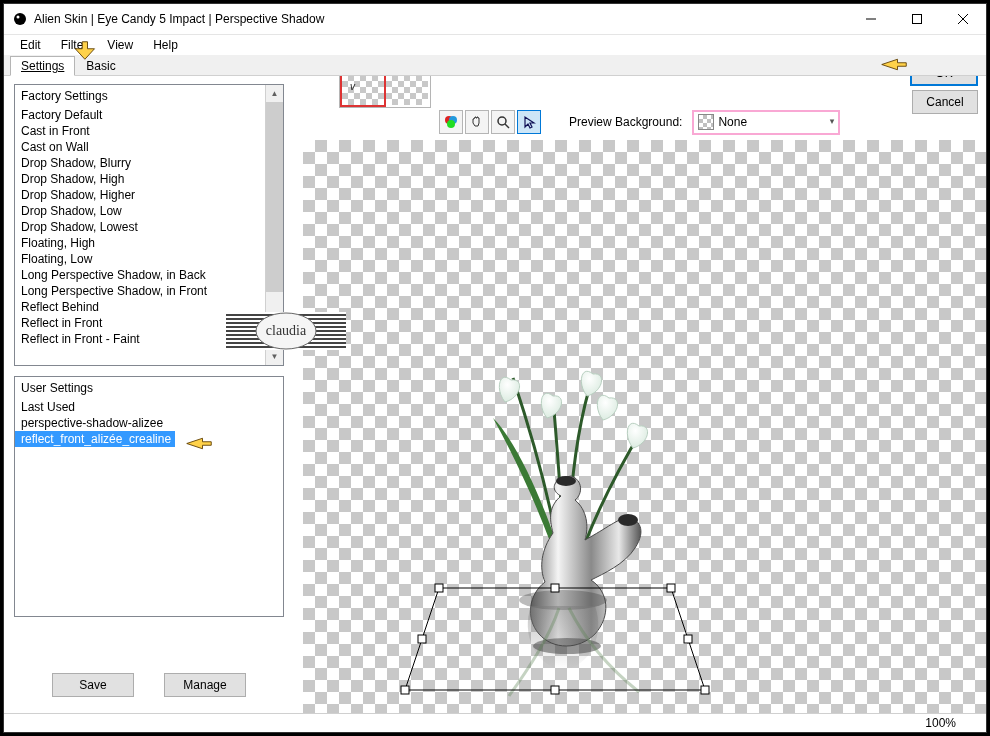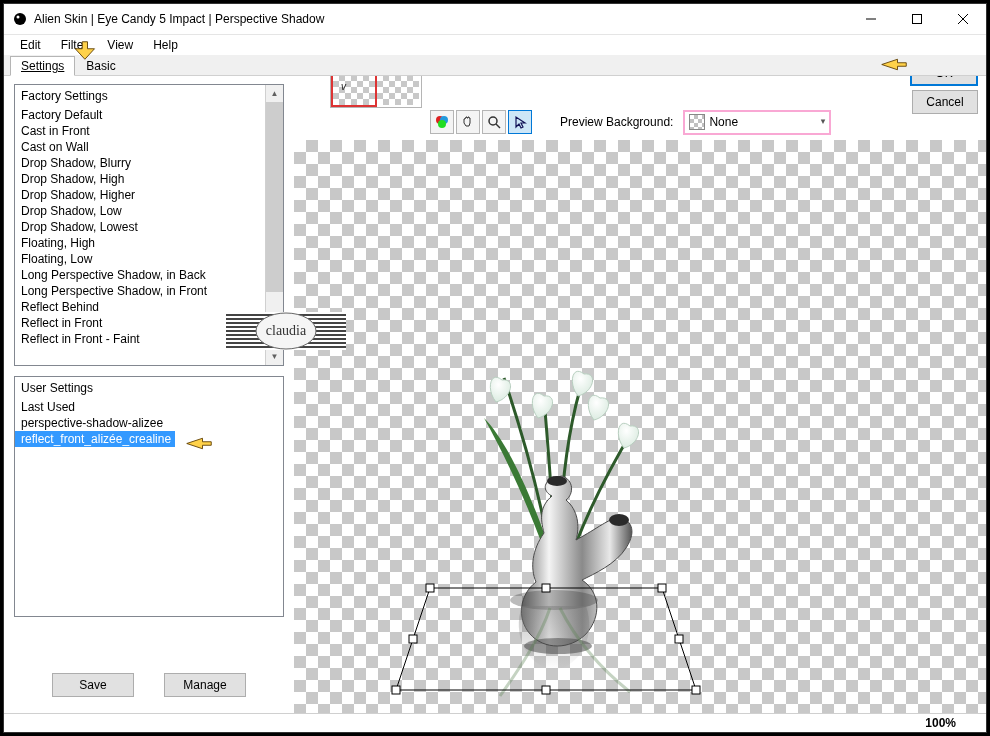--- a/index.html
+++ b/index.html
@@ -60,20 +60,21 @@
     background: #fff;
     border: 1px solid #b5b5b5;
     border-bottom: 1px solid #fff;
     margin-bottom: -1px;
     text-decoration: underline;
   }
   
   .content {
     flex: 1; display: flex; overflow: hidden;
     background: #fff;
+    gap: 9px;
   }
   .left-panel {
     width: 290px; padding: 8px 10px;
     display: flex; flex-direction: column;
     gap: 10px;
     box-sizing: border-box;
   }
   .listbox {
     border: 1px solid #828790;
     background: #fff;
@@ -248,21 +249,20 @@
   .bbox svg { overflow: visible; }
   .handle {
     fill: #fff; stroke: #000; stroke-width: 1;
   }
   .status-bar {
     border-top: 1px solid #d0d0d0;
     text-align: right;
     padding: 2px 30px 2px 16px;
     font-size: 12px;
     background: #fff;
-    font-weight: bold;
   }
   
   .hand {
     position: absolute;
     width: 28px; height: 22px;
     pointer-events: none;
     z-index: 50;
   }
   
   .hand-filter { left: 66px; top: 36px; }

